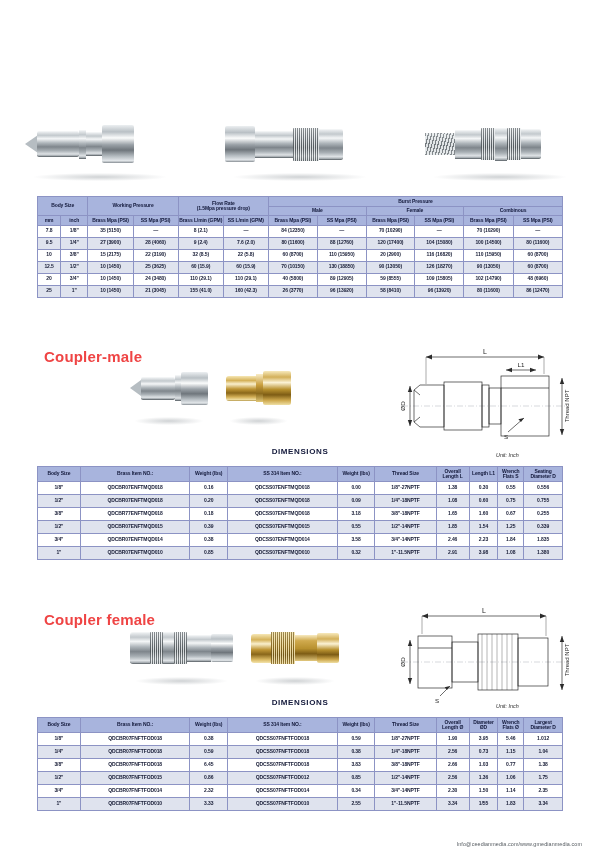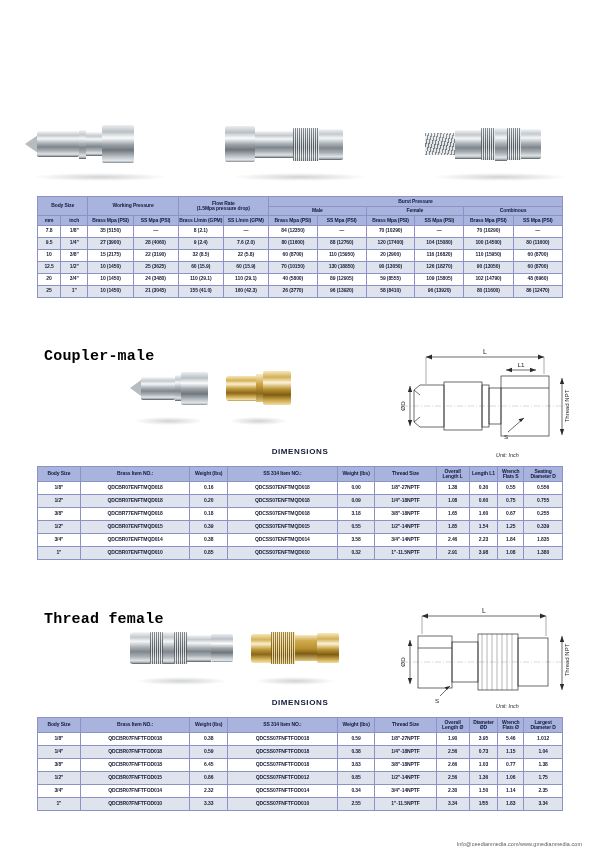--- a/index.html
+++ b/index.html
@@ -108,24 +108,24 @@
     position: absolute;
     left: 37px; top: 196px;
     width: 526px;
   }
   .table1-wrap table.spec { font-size: 5.0px; }
   .table1-wrap table.spec tbody td { height: 9px; }
 
   
   .section-title {
     position: absolute;
-    font-family: Liberation Mono, monospace;
+    font-family: Liberation Sans, sans-serif;
     font-size: 15px;
     font-weight: bold;
-    color: #000000;
+    color: #ef4444;
     letter-spacing: 0.2px;
   }
   .sec-photos {
     position: absolute;
     display: flex;
     align-items: center;
     gap: 18px;
   }
   .drawing-box {
     position: absolute;
@@ -496,21 +496,21 @@
           <td>1"-11.5NPTF</td>
           <td>2.91</td>
           <td>3.98</td>
           <td>1.08</td>
           <td>1.380</td>
         </tr>
       </tbody>
   </table>
 </div>
 
-<div class="section-title" style="left:44px; top:611px;">Thread female</div>
+<div class="section-title" style="left:44px; top:611px;">Coupler female</div>
 
 <div class="sec-photos" style="left:130px; top:618px;">
 
   <div class="coupling">
     <div class="metal" style="width:20px;height:30px;border-radius:3px 0 0 3px;"></div>
     <div class="knurl" style="width:13px;height:32px;"></div>
     <div class="metal" style="width:11px;height:30px;"></div>
     <div class="knurl" style="width:13px;height:32px;"></div>
     <div class="metal" style="width:24px;height:25px;"></div>
     <div class="hexnut" style="width:22px;height:28px;"></div>

